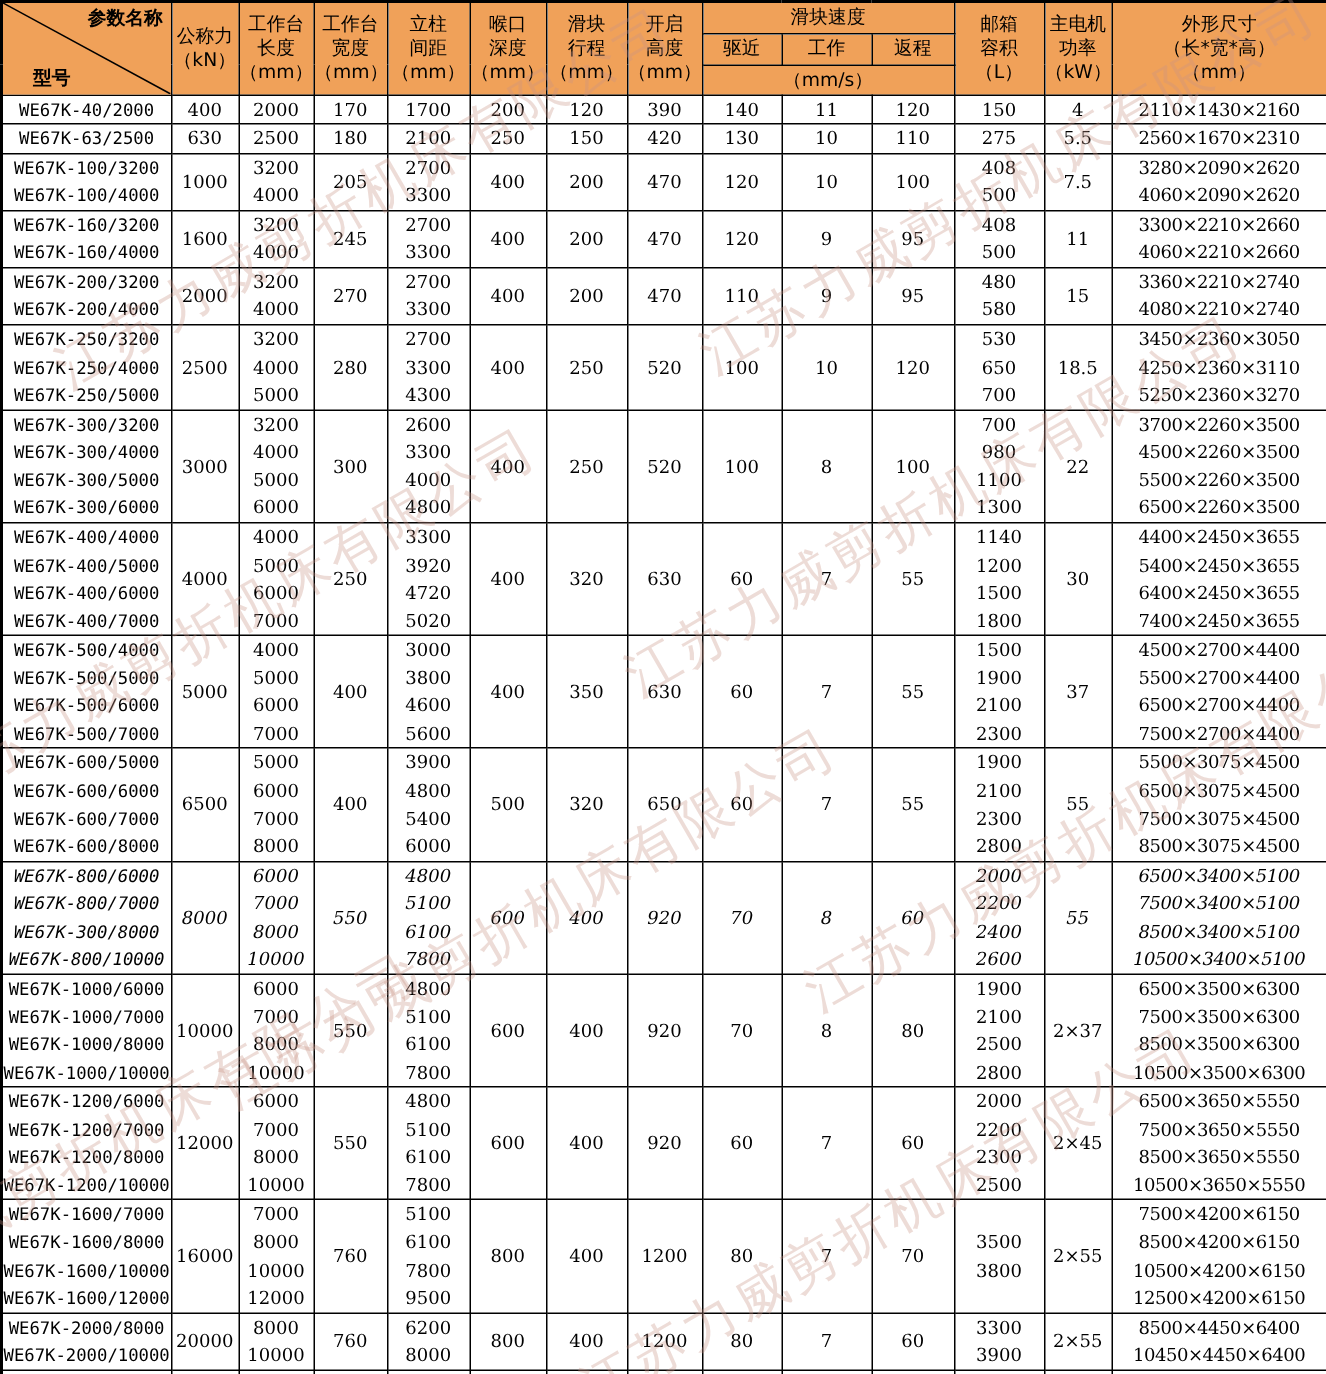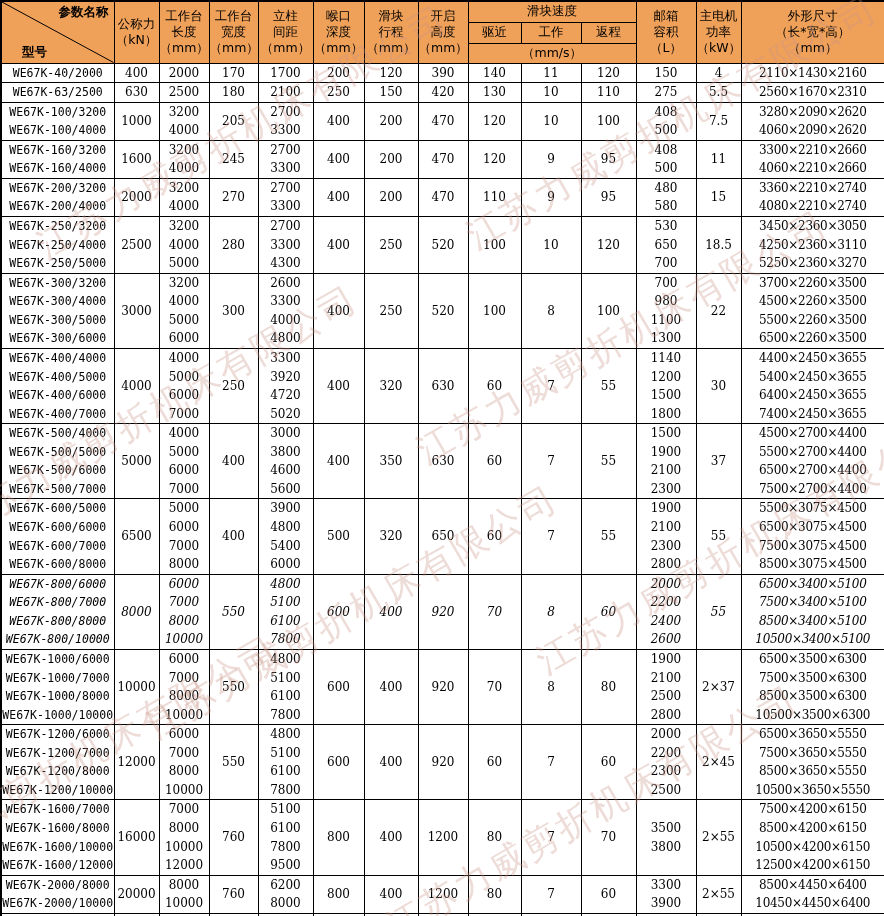--- a/index.html
+++ b/index.html
@@ -684,21 +684,21 @@
             <div class="line">5500×3075×4500</div>
             <div class="line">6500×3075×4500</div>
             <div class="line">7500×3075×4500</div>
             <div class="line">8500×3075×4500</div>
           </td>
         </tr>
         <tr style="height: 74.26px; font-style: italic;">
           <td class="model-cell">
             <div class="line">WE67K-800/6000</div>
             <div class="line">WE67K-800/7000</div>
-            <div class="line">WE67K-800/8000</div>
+            <div class="line">WE67K-300/8000</div>
             <div class="line">WE67K-800/10000</div>
           </td>
           <td>
             <div class="line">8000</div>
           </td>
           <td>
             <div class="line">6000</div>
             <div class="line">7000</div>
             <div class="line">8000</div>
             <div class="line">10000</div>

